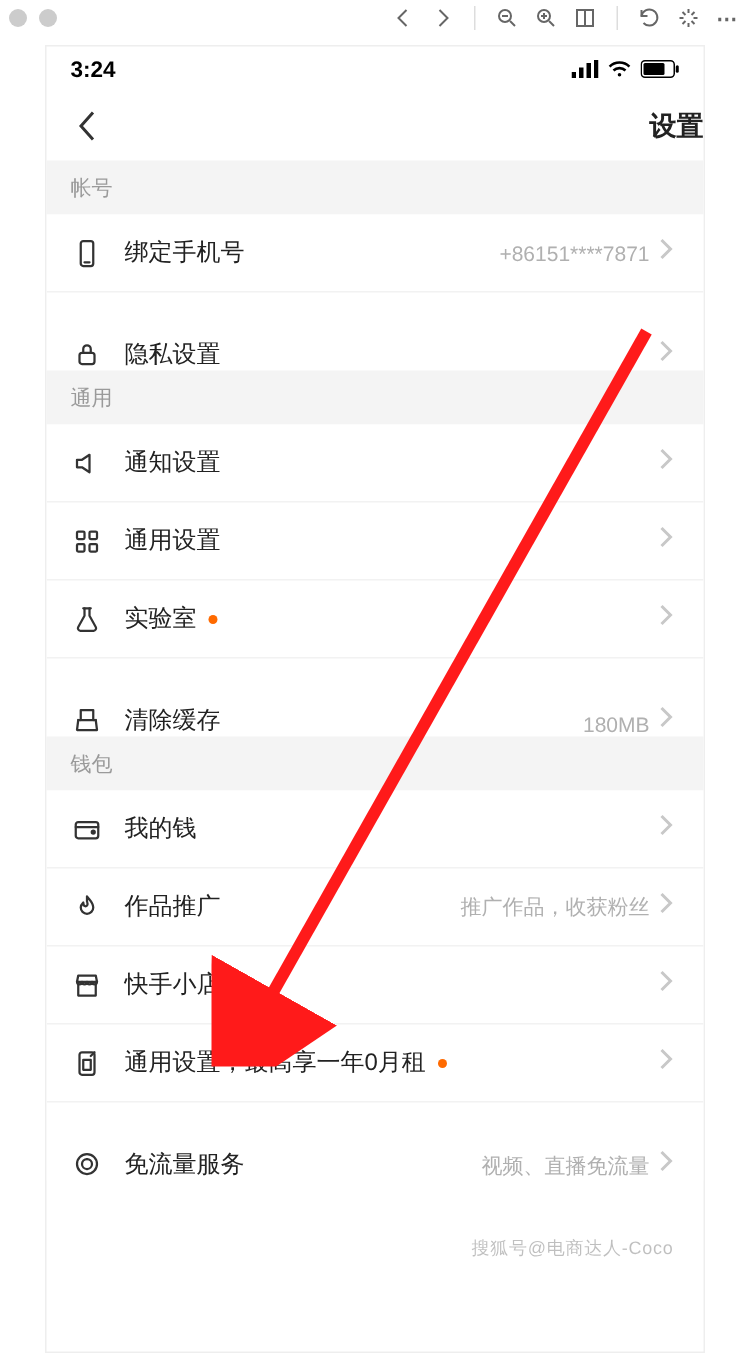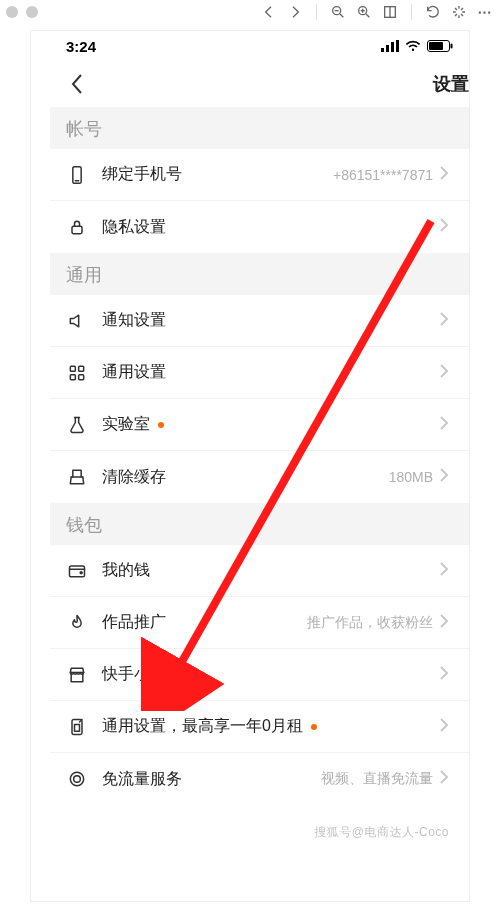--- a/index.html
+++ b/index.html
@@ -23,21 +23,20 @@
   .browser-bar svg { stroke:#666; }
 
   .phone-frame {
     width:440px;
     margin:6px auto 0 auto;
     background:#fff;
     border:1px solid #eee;
     height:872px;
     overflow:hidden;
     position:relative;
-    padding-left:19px;
   }
   
   .status-bar {
     height:30px;
     display:flex;
     align-items:center;
     padding:0 16px;
     font-weight:600;
     font-size:15px;
   }
@@ -57,33 +56,33 @@
     width:30px;height:30px;display:flex;align-items:center;justify-content:center;color:#333;
   }
   .nav-bar .title {
     position:absolute;left:0;right:0;text-align:right;font-size:18px;font-weight:600;color:#222;
   }
   .nav-bar .back { z-index:2; }
 
   .section-header {
     background:#f4f4f4;
     color:#9a9a9a;
-    font-size:18px;
+    font-size:14px;
     padding:10px 16px 8px 16px;
   }
   .list { background:#fff; }
   .row {
     display:flex;
     align-items:center;
     padding:0 16px;
     height:52px;
     border-bottom:1px solid #f2f2f2;
     position:relative;
   }
-  .row:last-child { border-bottom:none;}
+  .row:last-child { border-bottom:none;align-items:flex-end;}
   .row .icon {
     width:22px;height:22px;flex:0 0 22px;display:flex;align-items:center;justify-content:center;color:#333;margin-right:14px;
   }
   .row .icon svg { stroke:#333; }
   .row .label {
     font-size:16px;color:#222; white-space:nowrap;
   }
   .row .dot-badge {
     width:6px;height:6px;border-radius:50%;background:#ff6a00;margin-left:8px;flex:0 0 6px;
   }

